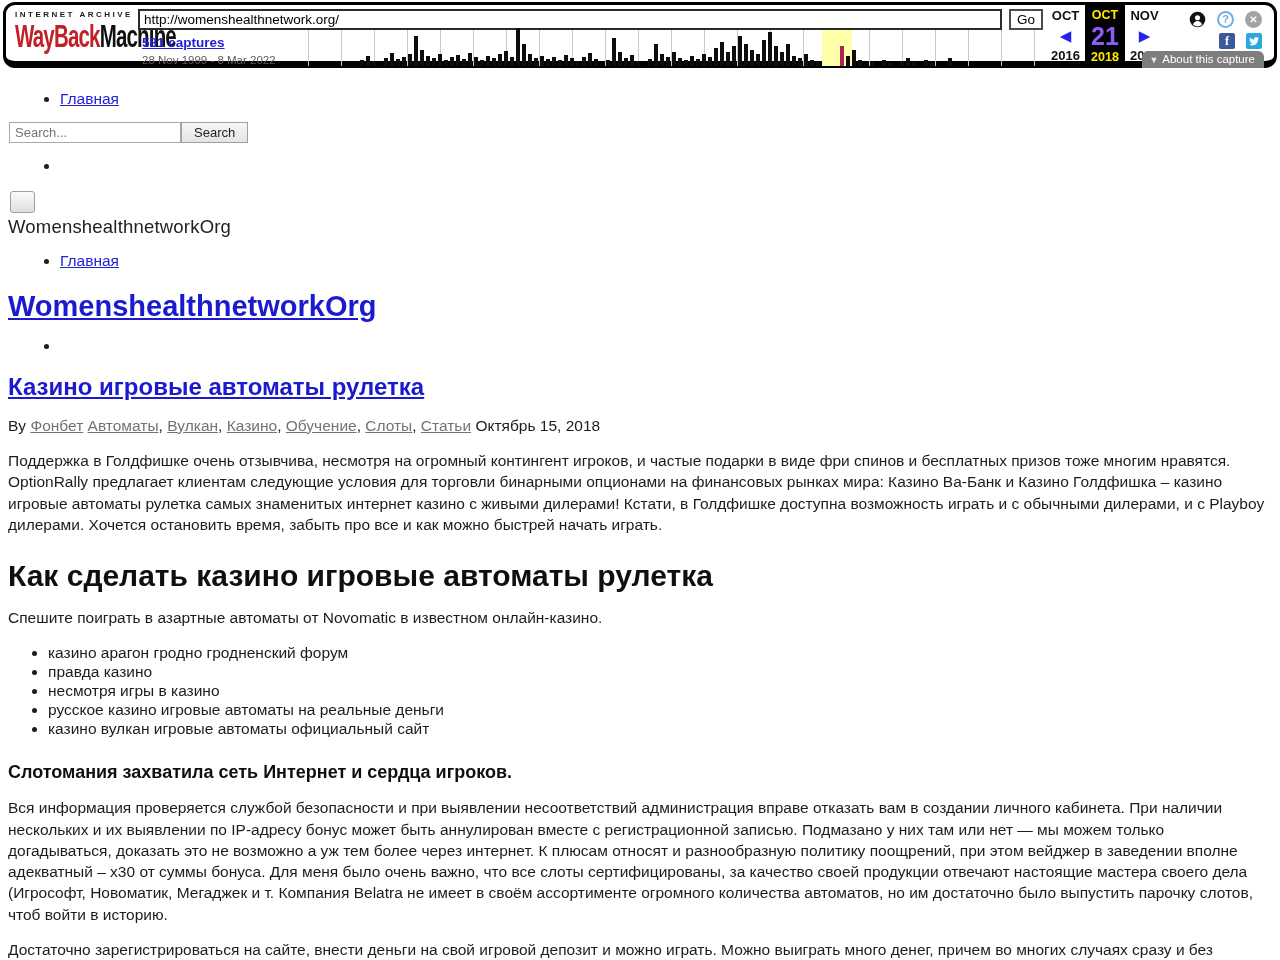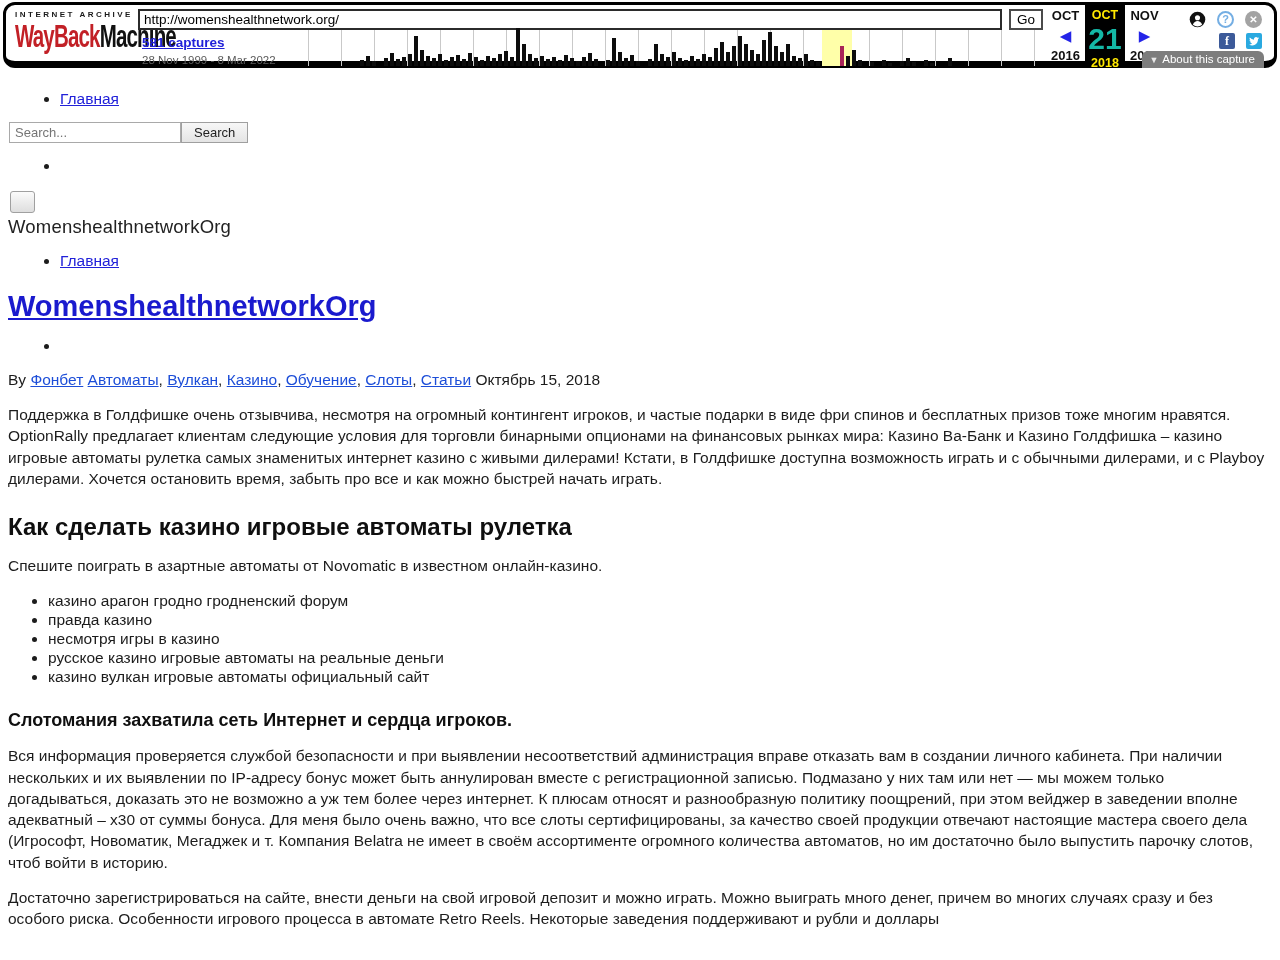--- a/index.html
+++ b/index.html
@@ -70,21 +70,21 @@
     justify-content: space-between; padding: 3px 0 2px 0;
   }
   .wb-datecol .m { font-size: 13px; font-weight: bold; color: #111; }
   .wb-datecol .y { font-size: 13px; font-weight: bold; color: #111; }
   .wb-arrow { font-size: 15px; color: #2424e8; line-height: 1; cursor: pointer; }
   .wb-datecol.current {
     background: #000; color: #ffe800; width: 40px; height: 66px; margin-top: -3px;
     padding-top: 6px; justify-content: flex-start; gap: 1px;
   }
   .wb-datecol.current .m, .wb-datecol.current .y { color: #ffe800; font-size: 12.5px; }
-  .wb-datecol.current .d { color: #14b8a6; font-size: 30px; font-weight: bold; line-height: 1.05; }
+  .wb-datecol.current .d { color: #8b5cf6; font-size: 25px; font-weight: bold; line-height: 1.05; }
 
   .wb-icons { position: absolute; right: 12px; top: 6px; width: 82px; }
   .wb-icons-row { display: flex; justify-content: flex-end; gap: 11px; margin-bottom: 5px; }
   .wb-ico { width: 17px; height: 17px; display: block; cursor: pointer; }
   .ico-circle-help {
     width: 17px; height: 17px; border: 2px solid #74aee3; border-radius: 50%;
     color: #74aee3; font-weight: bold; font-size: 11px; text-align: center; line-height: 13px;
   }
   .ico-circle-close {
     width: 17px; height: 17px; background: #a3a3a3; border-radius: 50%;
@@ -128,23 +128,23 @@
     border: 1px solid #a0a0a0; border-radius: 3px;
     background: linear-gradient(#fbfbfb, #dedede); cursor: pointer;
   }
   .site-title { font-size: 18.5px; color: #222; margin: 3px 0 0 0; letter-spacing: 0.2px; }
 
   h1.site-h1 { margin: 20px 0 14px 0; font-size: 29px; }
   h1.site-h1 a { color: #1a1ace; }
   h2.post-title { margin: 18px 0 14px 0; font-size: 24px; }
   h2.post-title a { color: #1a1ace; }
   .byline { margin: 12px 0 16px 0; }
-  .byline a { color: #1d4ed8; }
+  .byline a { color: #737373; }
   .page p { margin: 14px 0; line-height: 1.37; }
-  h2.plain { font-size: 24px; color: #0f0f0f; margin: 24px 0 14px 0; }
+  h2.plain { font-size: 30px; color: #0f0f0f; margin: 24px 0 14px 0; }
   h3.plain { font-size: 18px; color: #0f0f0f; margin: 24px 0 10px 0; }
   ul.kw { margin: 16px 0 20px 0; }
   ul.kw li { margin: 1px 0; }
 </style>
 </head>
 <body>
 
 <div class="wb-toolbar">
   <div class="wb-logo">
     <div class="wb-logo-top">INTERNET ARCHIVE</div>
@@ -312,20 +312,21 @@
   <ul>
     <li><a>Главная</a></li>
   </ul>
 
   <h1 class="site-h1"><a>WomenshealthnetworkOrg</a></h1>
 
   <ul>
     <li class="empty"></li>
   </ul>
 
+  <h2 class="post-title"><a>Казино игровые автоматы рулетка</a></h2>
 
   <p class="byline">
     <span>By</span>
     <a>Фонбет</a>
     <span><a>Автоматы</a>, <a>Вулкан</a>, <a>Казино</a>, <a>Обучение</a>, <a>Слоты</a>, <a>Статьи</a></span>
     <span>Октябрь 15, 2018</span>
   </p>
 
   <p>Поддержка в Голдфишке очень отзывчива, несмотря на огромный контингент игроков, и частые подарки в виде фри спинов и бесплатных призов тоже многим нравятся. OptionRally предлагает клиентам следующие условия для торговли бинарными опционами на финансовых рынках мира: Казино Ва-Банк и Казино Голдфишка – казино игровые автоматы рулетка самых знаменитых интернет казино с живыми дилерами! Кстати, в Голдфишке доступна возможность играть и с обычными дилерами, и с Playboy дилерами. Хочется остановить время, забыть про все и как можно быстрей начать играть.</p>
 

